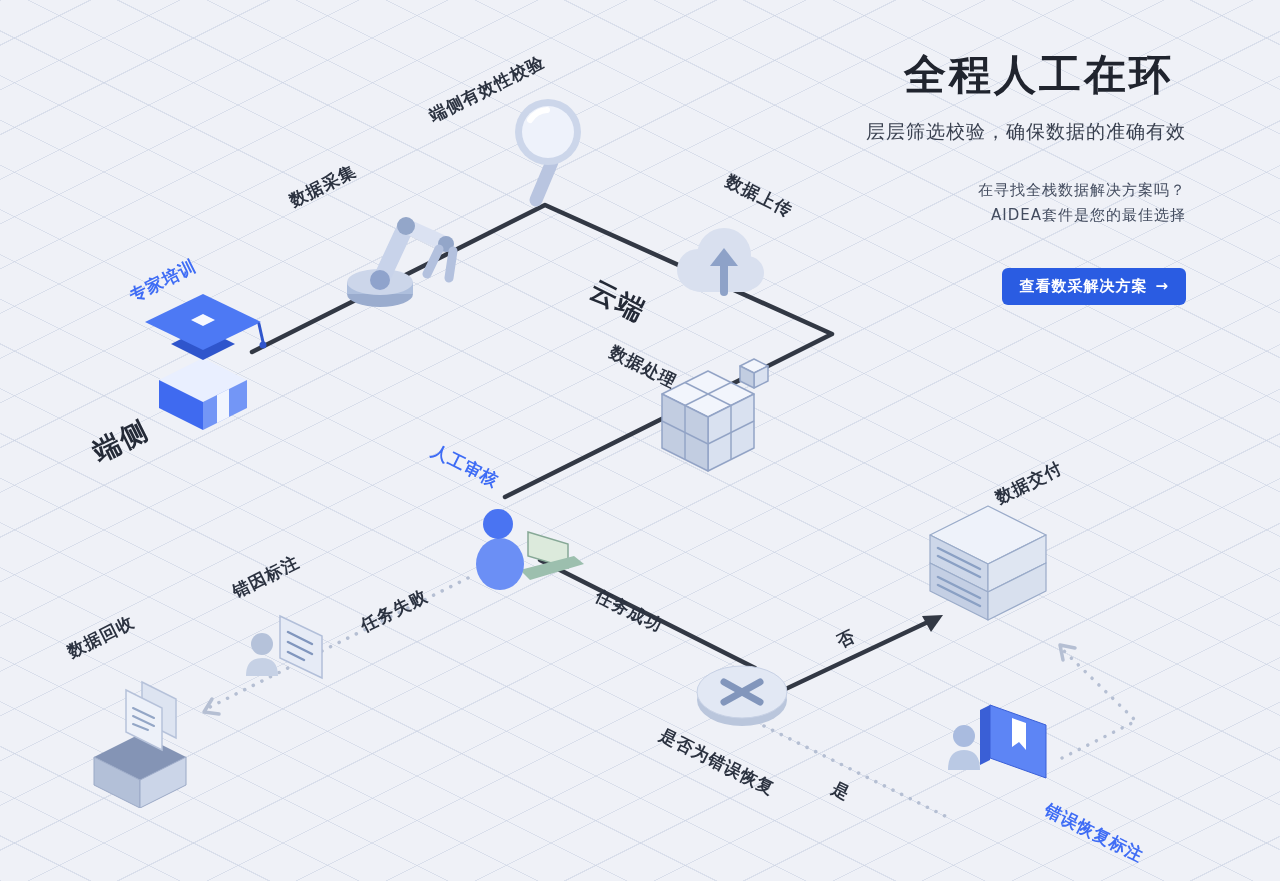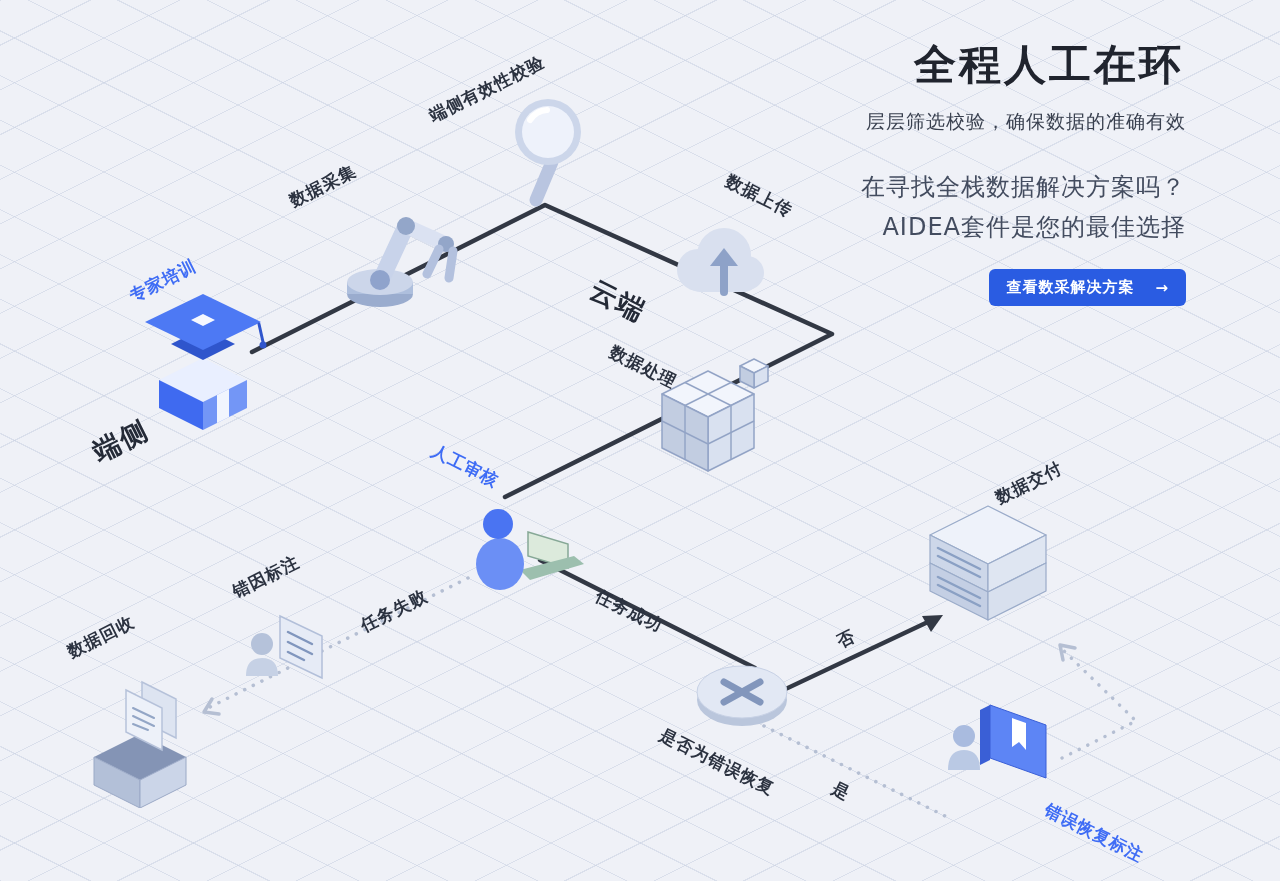--- a/index.html
+++ b/index.html
@@ -20,25 +20,25 @@
   .ico{position:absolute}
   .lbl{
     position:absolute;white-space:nowrap;font-weight:bold;
     font-size:17px;color:#2b3240;letter-spacing:1px;
   }
   .rA{transform:translate(-50%,-50%) rotate(-26.57deg)}
   .rB{transform:translate(-50%,-50%) rotate(26.57deg)}
   .big{font-size:27px;color:#242a37;letter-spacing:2px}
   .blue{color:#3e6cf5}
   .header{position:absolute;top:40px;right:94px;text-align:right}
-  .header h1{margin:2px;font-size:42px;line-height:1.1;color:#20242e;letter-spacing:3px;font-weight:bold}
+  .header h1{margin:12px;font-size:42px;line-height:1.1;color:#20242e;letter-spacing:3px;font-weight:bold}
   .subtitle{margin-top:21px;font-size:19px;color:#39404f;letter-spacing:1px}
-  .pitch{margin-top:33px;font-size:24px;color:#434c5f;line-height:1.65;letter-spacing:1px}
+  .pitch{margin-top:33px;font-size:15px;color:#434c5f;line-height:1.65;letter-spacing:1px}
   .cta{
-    display:inline-flex;align-items:center;gap:21px;margin-top:22px;
+    display:inline-flex;align-items:center;gap:8px;margin-top:40px;
     background:#2a5ce2;color:#fff;font-size:15px;font-weight:bold;
     padding:9px 17px;border-radius:6px;border:none;cursor:pointer;
     font-family:inherit;letter-spacing:1px;
   }
 </style>
 </head>
 <body>
 
 <div class="stage">
 

